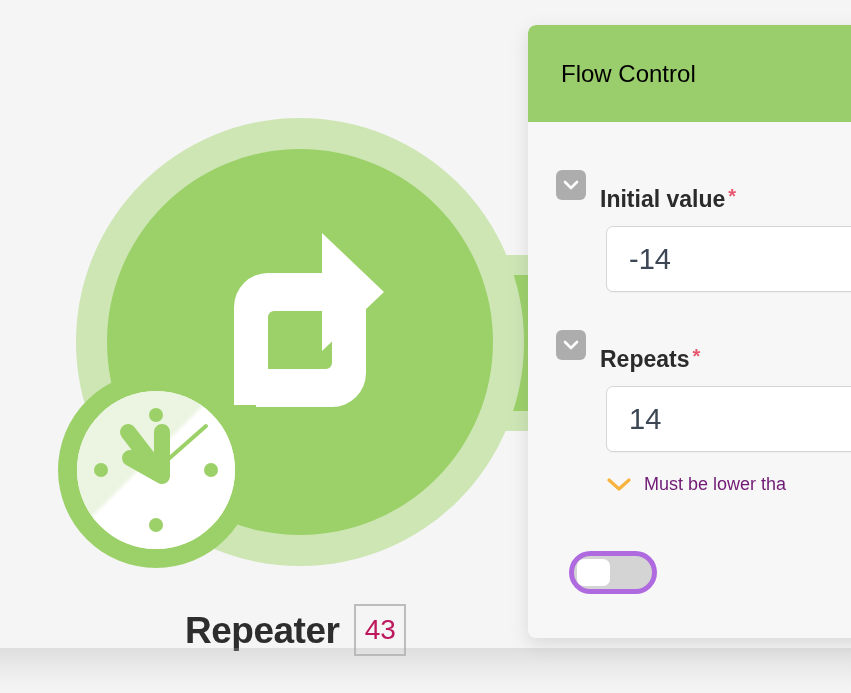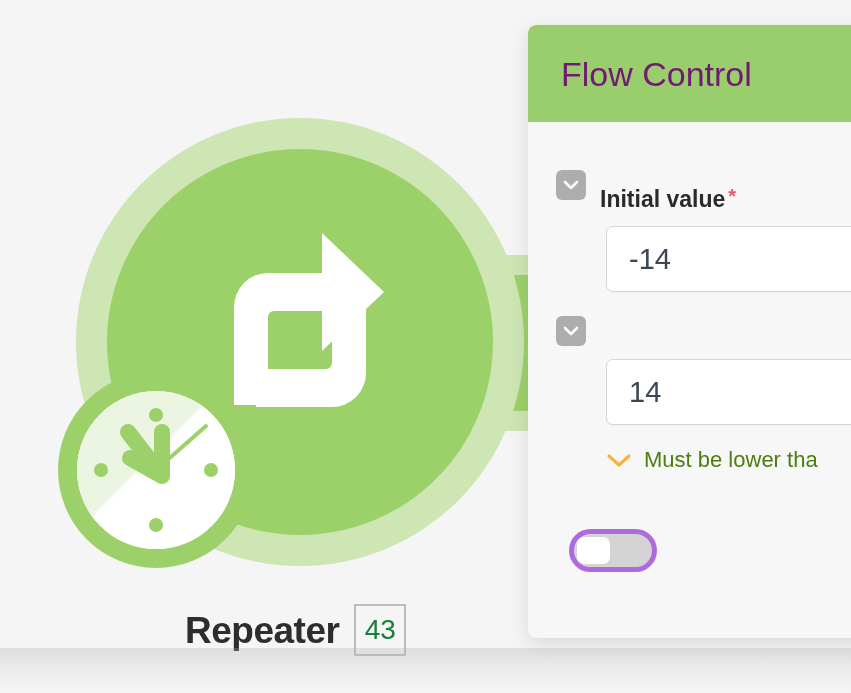--- a/index.html
+++ b/index.html
@@ -142,21 +142,21 @@
     font-weight: bold;
     color: #2d2d2d;
     letter-spacing: -0.5px;
     line-height: 1;
   }
   #node-count {
     box-sizing: border-box;
     min-width: 52px;
     height: 52px;
     border: 2px solid #bdbdbd;
-    color: #15803d;
+    color: #be185d;
     font-size: 28px;
     display: flex;
     align-items: center;
     justify-content: center;
     padding: 0 6px;
     background: transparent;
   }
 
   
   #panel {
@@ -173,22 +173,22 @@
   }
   #panel-header {
     height: 97px;
     background: #9acd6b;
     border-top-left-radius: 8px;
     display: flex;
     align-items: center;
     padding-left: 33px;
   }
   #panel-title {
-    color: #701a75;
-    font-size: 34px;
+    color: #000000;
+    font-size: 24px;
     line-height: 1;
   }
 
   #panel-body { padding: 20px 0 0 0; }
 
   .field-row {
     display: flex;
     align-items: center;
     gap: 14px;
     padding-left: 28px;
@@ -238,22 +238,22 @@
   }
 
   .hint-row {
     display: flex;
     align-items: center;
     gap: 12px;
     margin: 22px 0 0 78px;
   }
   .hint-chevron { flex: none; display: block; }
   .hint-text {
-    font-size: 22px;
-    color: #4d7c0f;
+    font-size: 18px;
+    color: #701a75;
     white-space: nowrap;
   }
 
   .toggle-row {
     display: flex;
     align-items: center;
     gap: 15px;
     margin: 56px 0 0 41px;
   }
   .toggle {
@@ -341,20 +341,23 @@
         </div>
       </div>
       <div class="field-input">-14</div>
 
       <div class="field-row" style="margin-top:24px;">
         <div class="collapse-btn">
           <svg width="16" height="10" viewBox="0 0 16 10" xmlns="http://www.w3.org/2000/svg">
             <path d="M2 2 L8 8 L14 2" fill="none" stroke="#ffffff" stroke-width="2.6" stroke-linecap="round" stroke-linejoin="round"></path>
           </svg>
         </div>
+        <div class="field-label">
+          <span>Repeats</span><span class="req-star">*</span>
+        </div>
       </div>
       <div class="field-input">14</div>
 
       <div class="hint-row">
         <svg class="hint-chevron" width="26" height="15" viewBox="0 0 26 15" xmlns="http://www.w3.org/2000/svg">
           <path d="M3 3 L13 12 L23 3" fill="none" stroke="#f6b33d" stroke-width="3.2" stroke-linecap="round" stroke-linejoin="round"></path>
         </svg>
         <div class="hint-text">Must be lower tha</div>
       </div>
 

